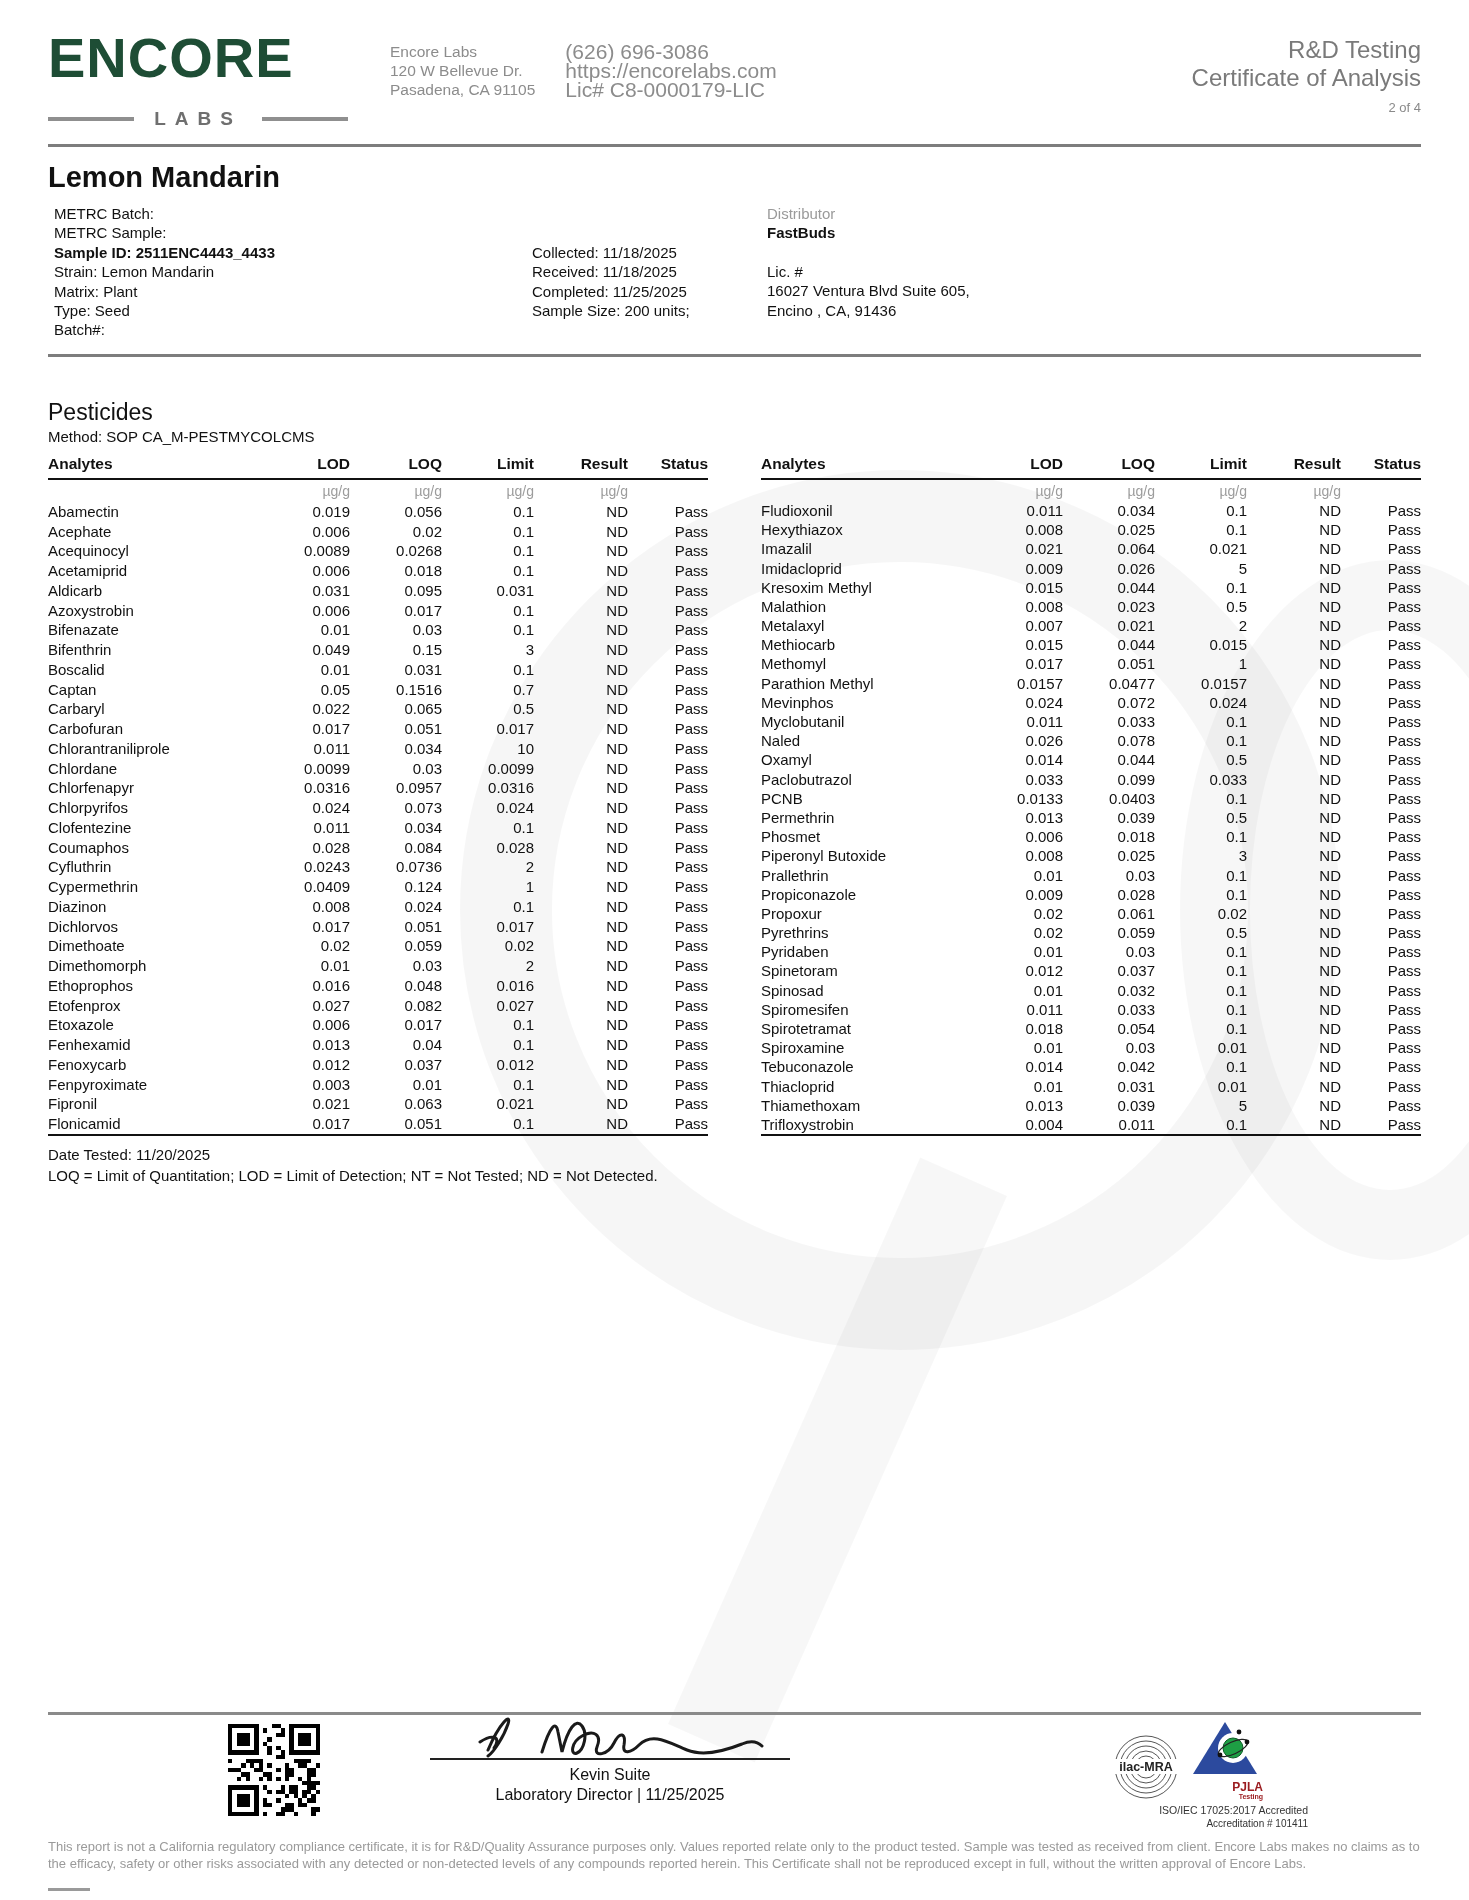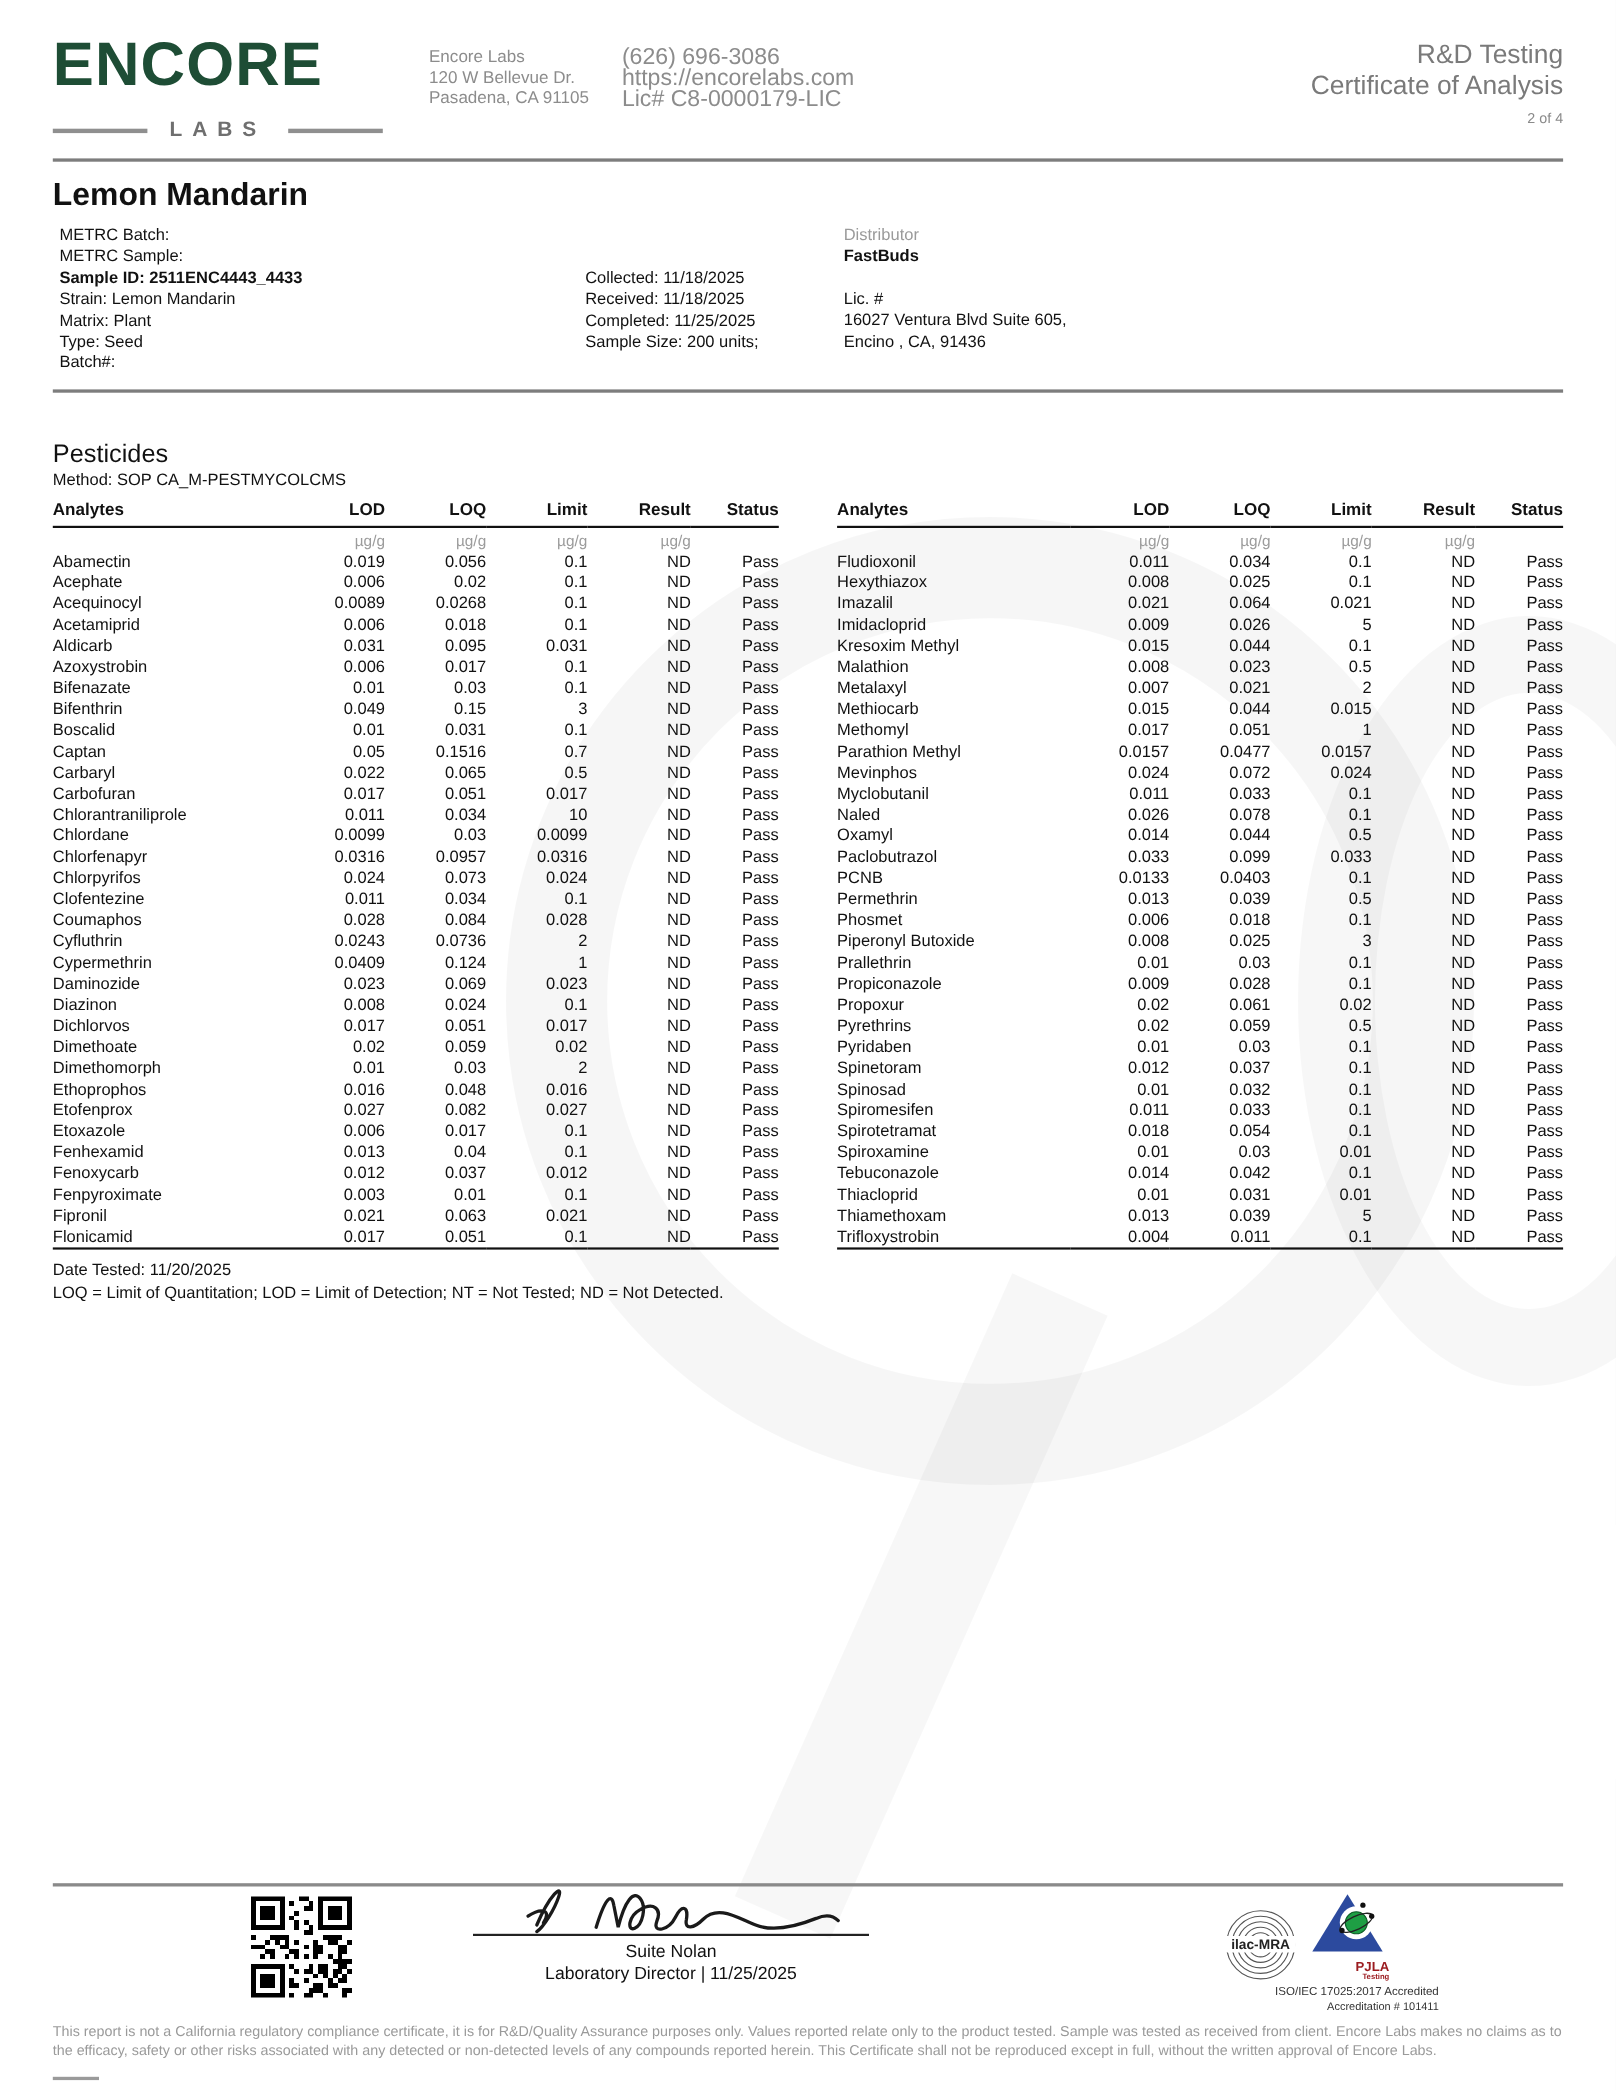--- a/index.html
+++ b/index.html
@@ -324,28 +324,20 @@
               <td class="c-num">0.0736</td>
               <td class="c-num">2</td>
               <td class="c-num">ND</td>
               <td class="c-num">Pass</td>
             </tr>
             <tr>
               <td class="c-analyte">Cypermethrin</td>
               <td class="c-num">0.0409</td>
               <td class="c-num">0.124</td>
               <td class="c-num">1</td>
-              <td class="c-num">ND</td>
-              <td class="c-num">Pass</td>
-            </tr>
-            <tr>
-              <td class="c-analyte">Daminozide</td>
-              <td class="c-num">0.023</td>
-              <td class="c-num">0.069</td>
-              <td class="c-num">0.023</td>
               <td class="c-num">ND</td>
               <td class="c-num">Pass</td>
             </tr>
             <tr>
               <td class="c-analyte">Diazinon</td>
               <td class="c-num">0.008</td>
               <td class="c-num">0.024</td>
               <td class="c-num">0.1</td>
               <td class="c-num">ND</td>
               <td class="c-num">Pass</td>
@@ -855,21 +847,21 @@
       <rect x="1" y="15" width="5" height="5" fill="#fff"></rect>
       <rect x="2" y="16" width="3" height="3" fill="#000"></rect>
     </svg>
 
   <div class="sig-block">
     <svg class="sig-svg" width="320" height="62" viewBox="0 0 320 62">
       <path d="M38,50 C50,22 62,12 58,24 C54,36 44,52 38,56 M30,42 C42,34 52,36 44,48" fill="none" stroke="#1a1a1a" stroke-width="3" stroke-linecap="round"></path>
       <path d="M92,52 C100,26 106,20 108,32 L112,52 C118,28 126,18 132,26 C138,34 134,50 127,53 C120,56 121,42 132,36 C144,29 152,35 147,47 C143,58 158,55 164,43 C170,31 176,33 174,45 C172,55 181,53 189,45 C203,31 221,44 237,50 C252,56 272,52 292,44 C301,40 308,42 312,46" fill="none" stroke="#1a1a1a" stroke-width="3" stroke-linecap="round"></path>
     </svg>
     <div class="sig-line"></div>
-    <div class="sig-name">Suite Nolan</div>
+    <div class="sig-name">Kevin Suite</div>
     <div class="sig-title">Laboratory Director | 11/25/2025</div>
   </div>
 
   <div class="badges">
     <div class="badges-row">
       <svg width="66" height="66" viewBox="0 0 66 66">
         <g fill="none" stroke="#555" stroke-width="1">
           <circle cx="33" cy="33" r="31"></circle>
             <circle cx="33" cy="33" r="26"></circle>
             <circle cx="33" cy="33" r="21"></circle>

